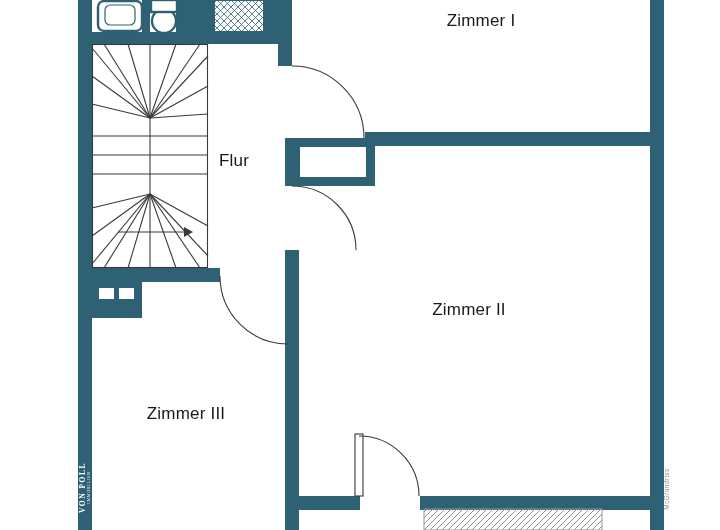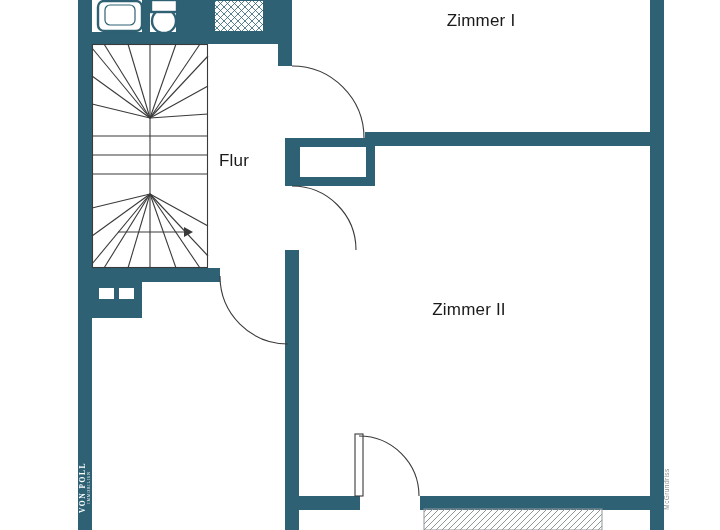--- a/index.html
+++ b/index.html
@@ -155,20 +155,21 @@
         <path class="ln" d="M 359 436 A 60 60 0 0 1 419 496"></path>
       </g>
     </g>
 
     <rect x="424" y="509" width="178" height="21" fill="url(#diag)" stroke="var(--hatch)" stroke-width="1"></rect>
   </svg>
 
   <div class="room-label" style="left:426px;top:11px;">Zimmer I</div>
   <div class="room-label" style="left:179px;top:151px;">Flur</div>
   <div class="room-label" style="left:414px;top:300px;">Zimmer II</div>
+  <div class="room-label" style="left:131px;top:404px;">Zimmer III</div>
 
   <div class="wm-left">
     <div class="l1">VON POLL</div>
     <div class="l2">IMMOBILIEN</div>
   </div>
   <div class="wm-right">McGrundriss</div>
 
 </div>
 
 </body></html>

